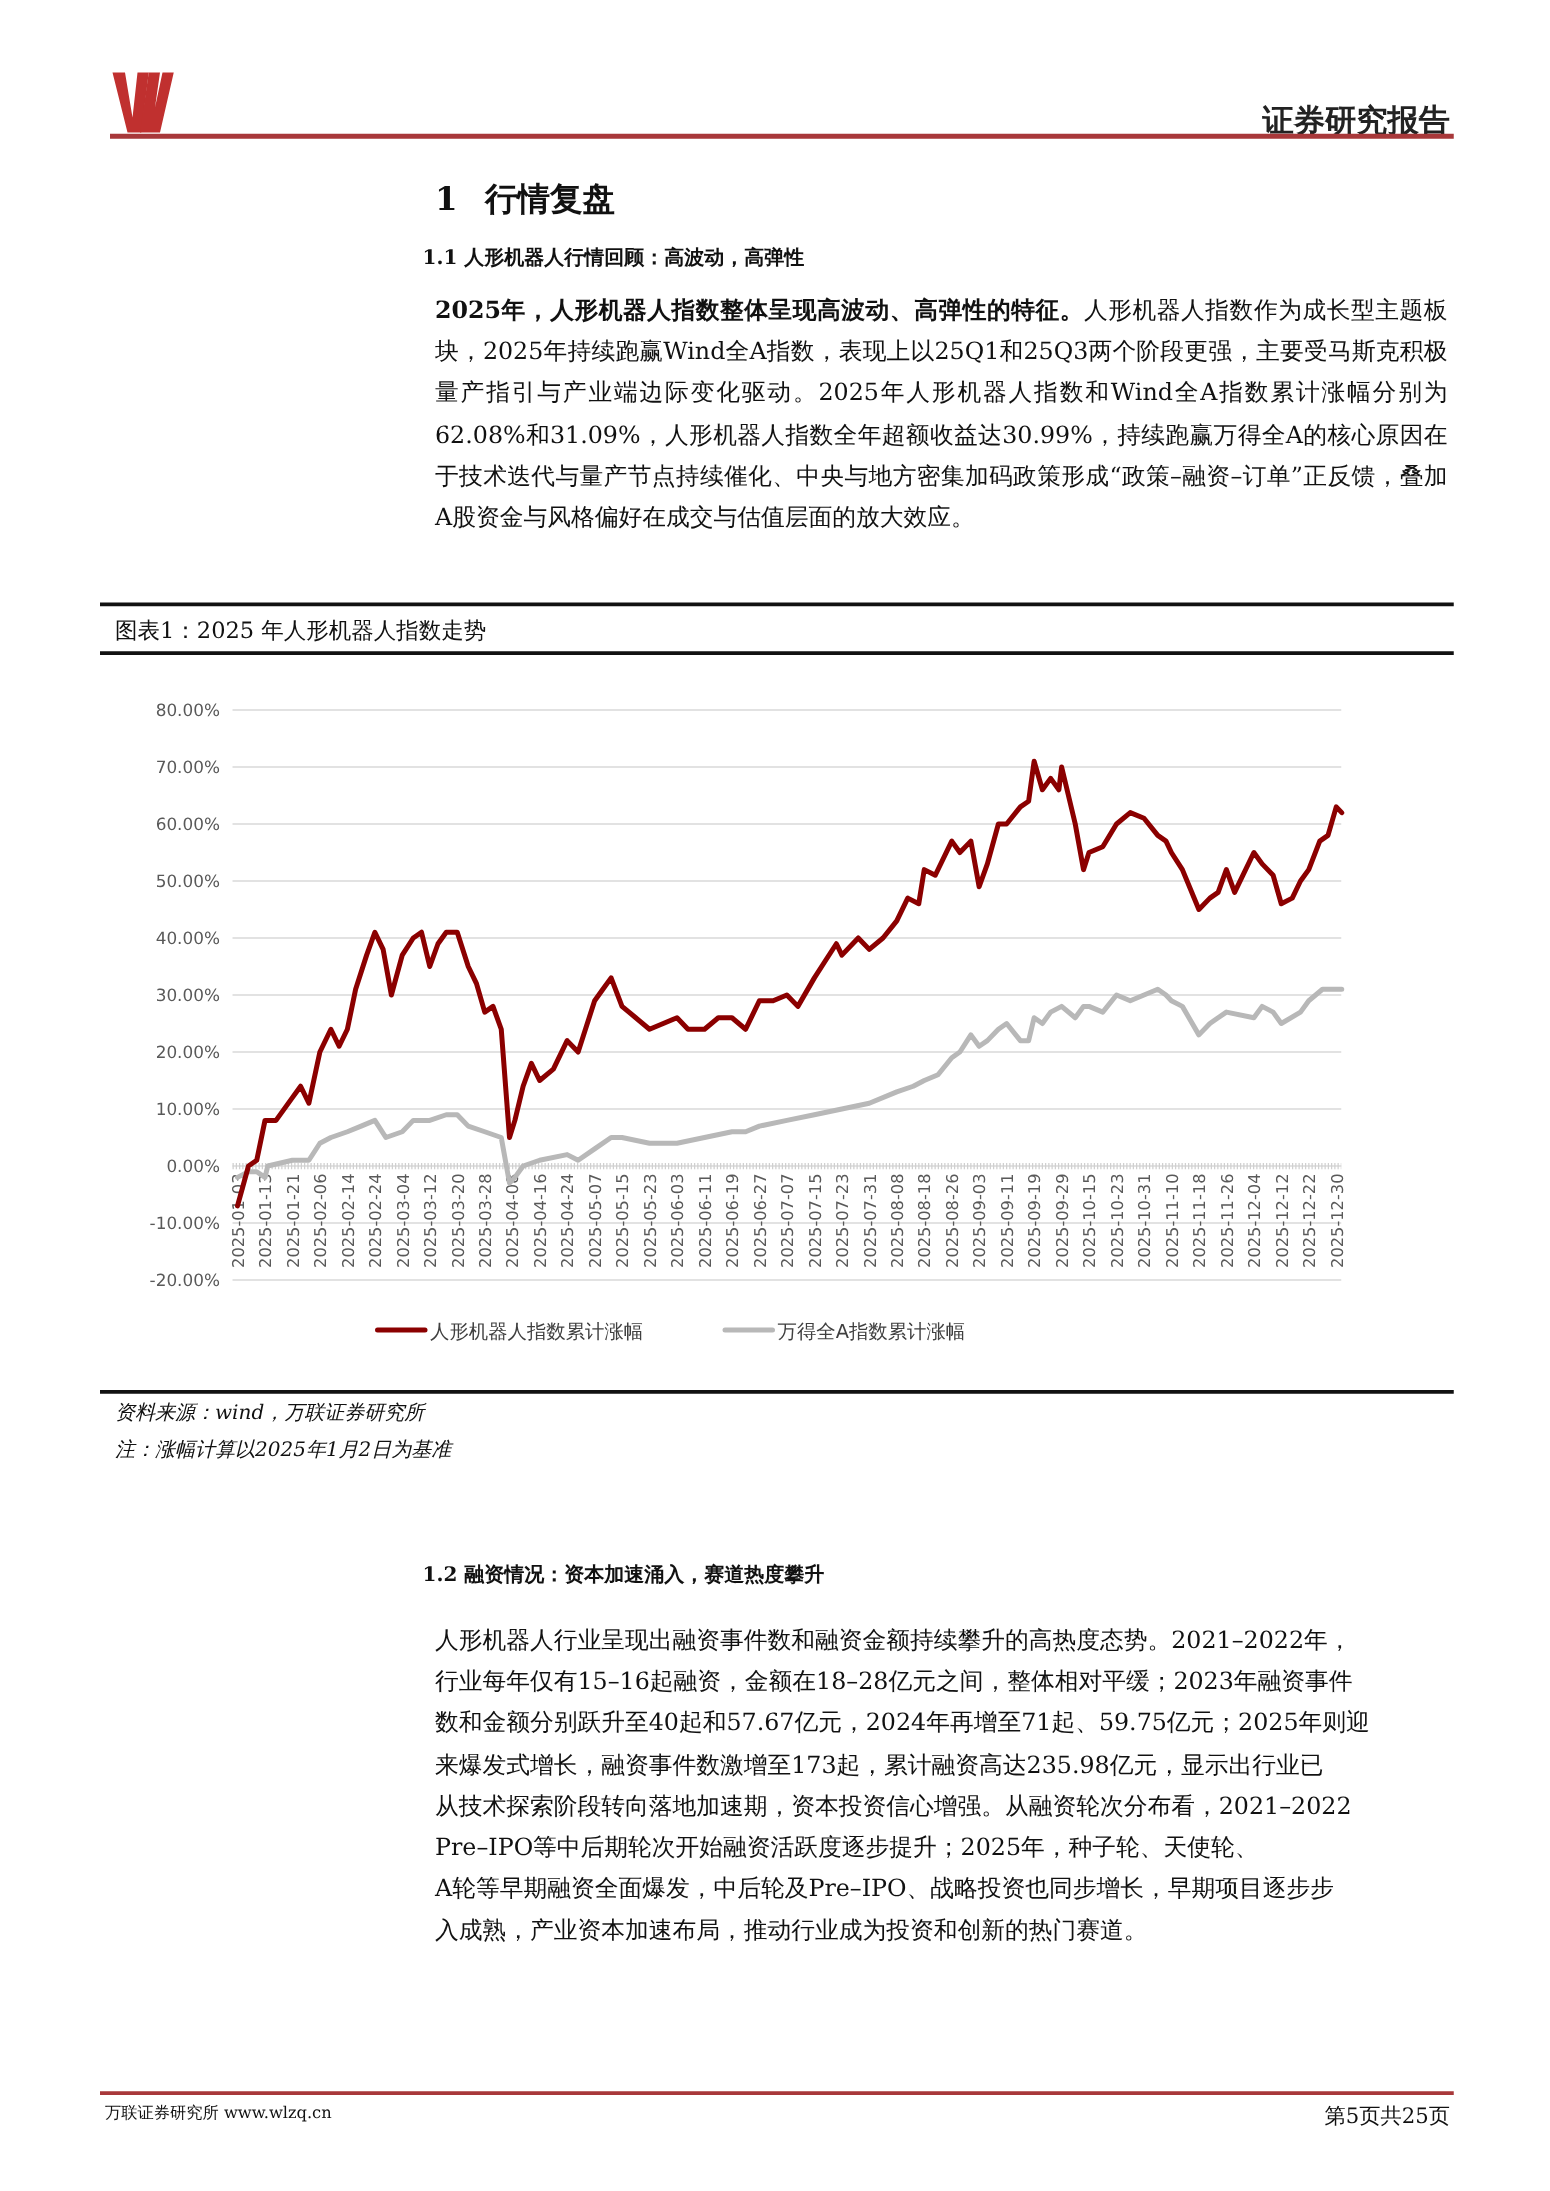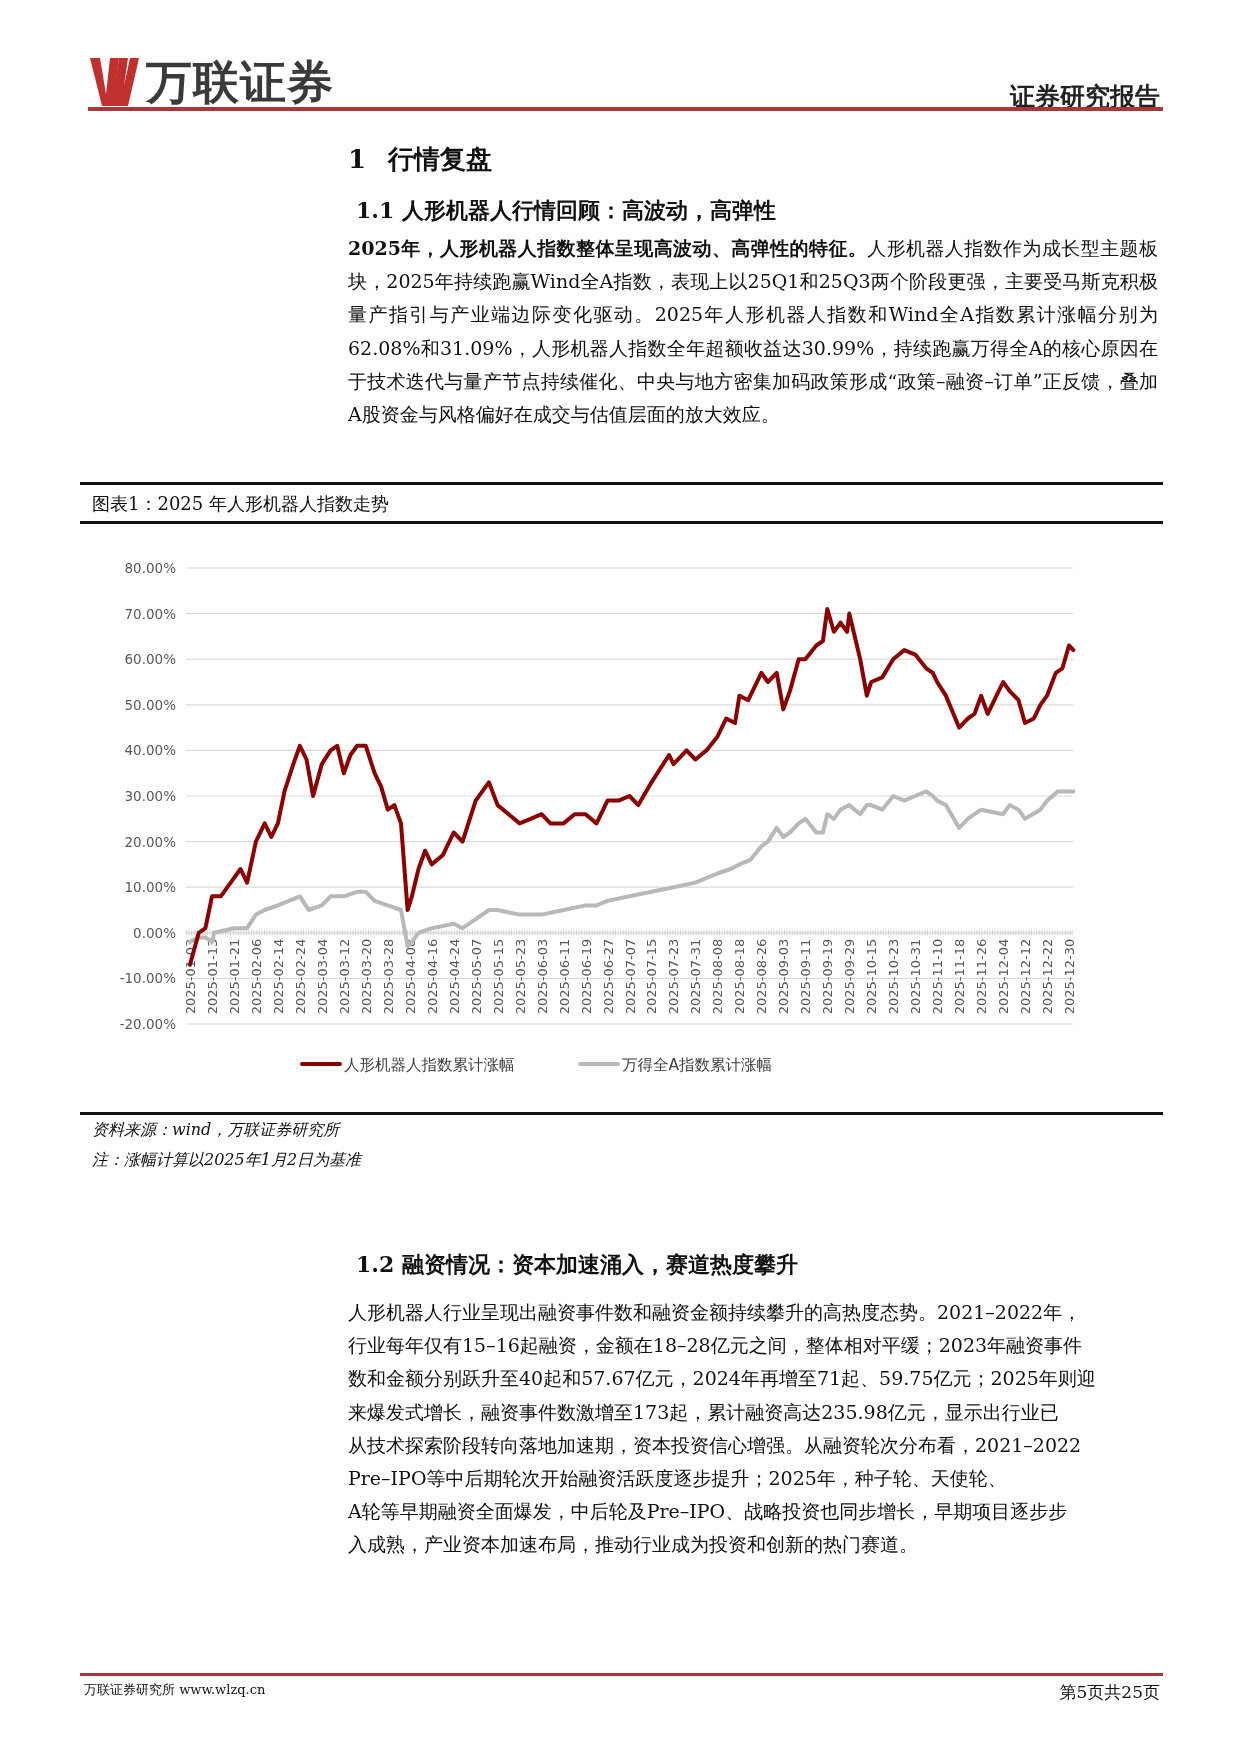--- a/index.html
+++ b/index.html
@@ -9,42 +9,41 @@
   
   .logo { left: 88px; top: 52px; height: 56px; display: flex; align-items: flex-end; }
   .logo-w { width: 52px; height: 52px; }
   .logo-text { font-family: "DejaVu Sans", "Liberation Sans", sans-serif; font-weight: bold;
                font-size: 46px; color: #3a3a3a; letter-spacing: 1px; margin-left: 6px; line-height: 52px; }
   .header-right { right: 80px; top: 80px; font-size: 25px; font-weight: bold; color: #222; }
   .header-rule { left: 88px; top: 107px; width: 1075px; height: 4px; background: #a8383a; }
   
   .h1 { left: 348px; top: 142px; font-size: 26px; font-weight: bold; }
   .h1 .num { display: inline-block; width: 40px; }
-  .h2 { left: 356px; top: 196px; font-size: 22px; font-weight: bold; }
+  .h2 { left: 338px; top: 196px; font-size: 16px; font-weight: bold; }
   .para { left: 348px; width: 810px; font-size: 19px; line-height: 33.2px; text-align: justify; }
   .para b { font-weight: bold; }
   
   .fig-rule { left: 80px; width: 1083px; height: 3px; background: #111; }
   .fig-caption { left: 92px; top: 492px; font-size: 18px; }
   .chart { left: 80px; top: 540px; width: 1083px; height: 555px; }
   .source { left: 92px; font-size: 16px; font-style: italic; }
   .footer-rule { left: 80px; top: 1673px; width: 1083px; height: 3px; background: #a8383a; }
   .footer-left { left: 84px; top: 1681px; font-size: 13px; }
   .footer-right { right: 80px; top: 1681px; font-size: 17px; }
   svg text { font-family: "DejaVu Sans", "Liberation Sans", sans-serif; }
 </style>
 </head>
 <body>
 
 <div class="abs logo">
   <svg class="logo-w" viewBox="0 0 52 52">
     <polygon points="2,2 12,2 18,38 22,2 31,2 25,50 14,50" fill="#c0302f"></polygon>
     <polygon points="24,50 31,2 40,2 36,30 42,2 51,2 40,50 31,50" fill="#c0302f"></polygon>
   </svg>
-  <span class="logo-text">万联证券</span>
 </div>
 <div class="abs header-right">证券研究报告</div>
 <div class="abs header-rule"></div>
 
 <div class="abs h1">
   <span class="num">1</span><span>行情复盘</span>
 </div>
 <div class="abs h2">1.1  人形机器人行情回顾：高波动，高弹性</div>
 <div class="abs para" style="top:232px;">
   <b>2025年，人形机器人指数整体呈现高波动、高弹性的特征。</b><span>人形机器人指数作为成长型主题板块，2025年持续跑赢Wind全A指数，表现上以25Q1和25Q3两个阶段更强，主要受马斯克积极量产指引与产业端边际变化驱动。2025年人形机器人指数和Wind全A指数累计涨幅分别为62.08%和31.09%，人形机器人指数全年超额收益达30.99%，持续跑赢万得全A的核心原因在于技术迭代与量产节点持续催化、中央与地方密集加码政策形成“政策–融资–订单”正反馈，叠加A股资金与风格偏好在成交与估值层面的放大效应。</span>

